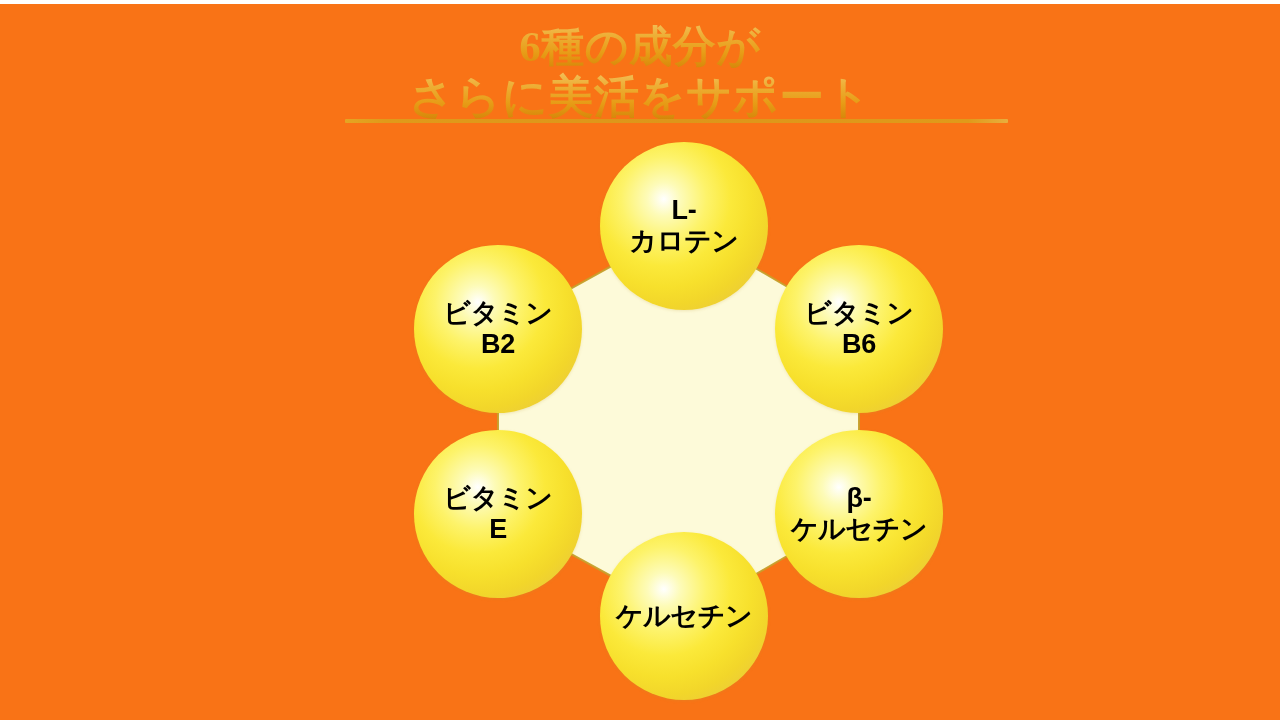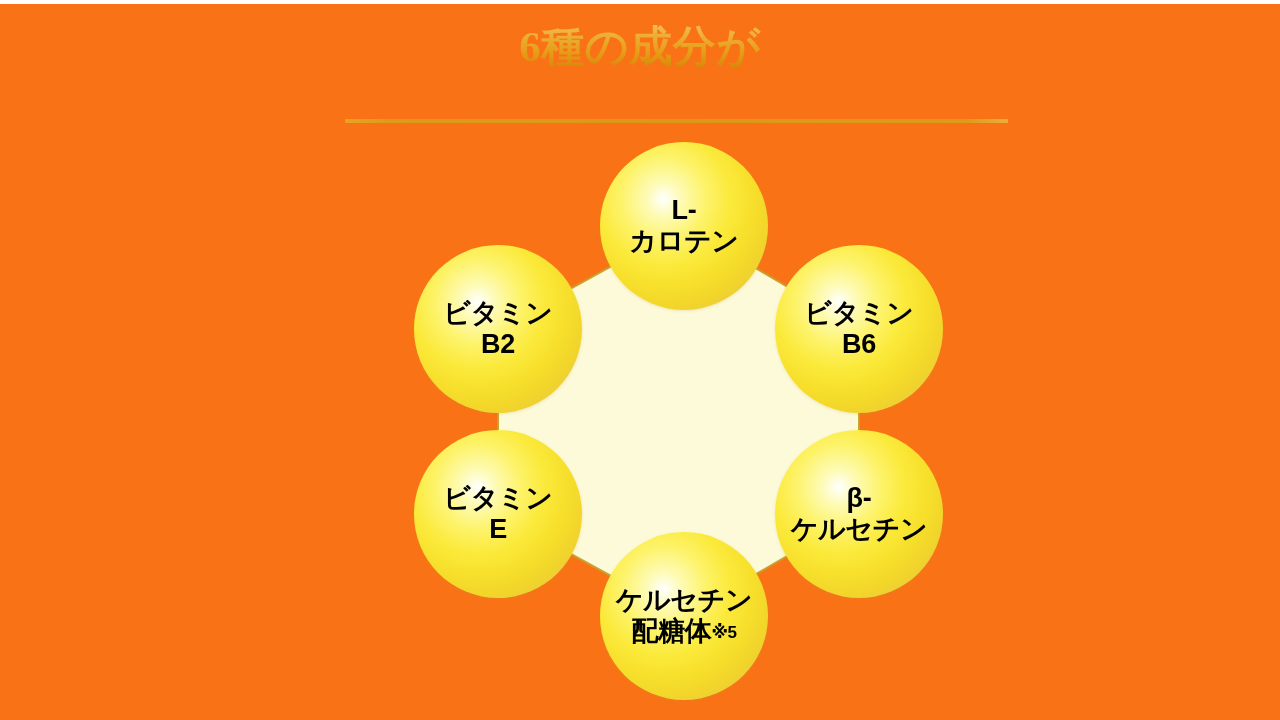--- a/index.html
+++ b/index.html
@@ -133,20 +133,21 @@
   #node-4 { left: 16px;  top: 288px; }    
   #node-5 { left: 16px;  top: 103px; }    
 </style>
 </head>
 <body>
 
 <div id="stage">
 
   <div class="title-block">
     <div class="title-line l1">6種の成分が</div>
+    <div class="title-line l2">さらに美活をサポート</div>
   </div>
   <div class="title-rule"></div>
 
   <div class="diagram">
 
     <div class="hex-core">
       <svg width="572" height="560" viewBox="0 0 572 560" xmlns="http://www.w3.org/2000/svg">
 
         <polygon points="286,84 461,187 461,372 286,474 100,372 100,187" fill="#FDFAD9" stroke="none"></polygon>
 
@@ -178,21 +179,20 @@
     <div class="node" id="node-2">
       <div class="node-label">
         <span class="ln">β-</span>
         <span class="ln"><span>ケルセチン</span><span class="sup-note"></span></span>
       </div>
     </div>
 
     <div class="node" id="node-3">
       <div class="node-label">
         <span class="ln">ケルセチン</span>
-        <span class="ln"><span>配糖体</span><span class="sup-note">※5</span></span>
       </div>
     </div>
 
     <div class="node" id="node-4">
       <div class="node-label">
         <span class="ln">ビタミン</span>
         <span class="ln"><span>E</span><span class="sup-note"></span></span>
       </div>
     </div>
 

